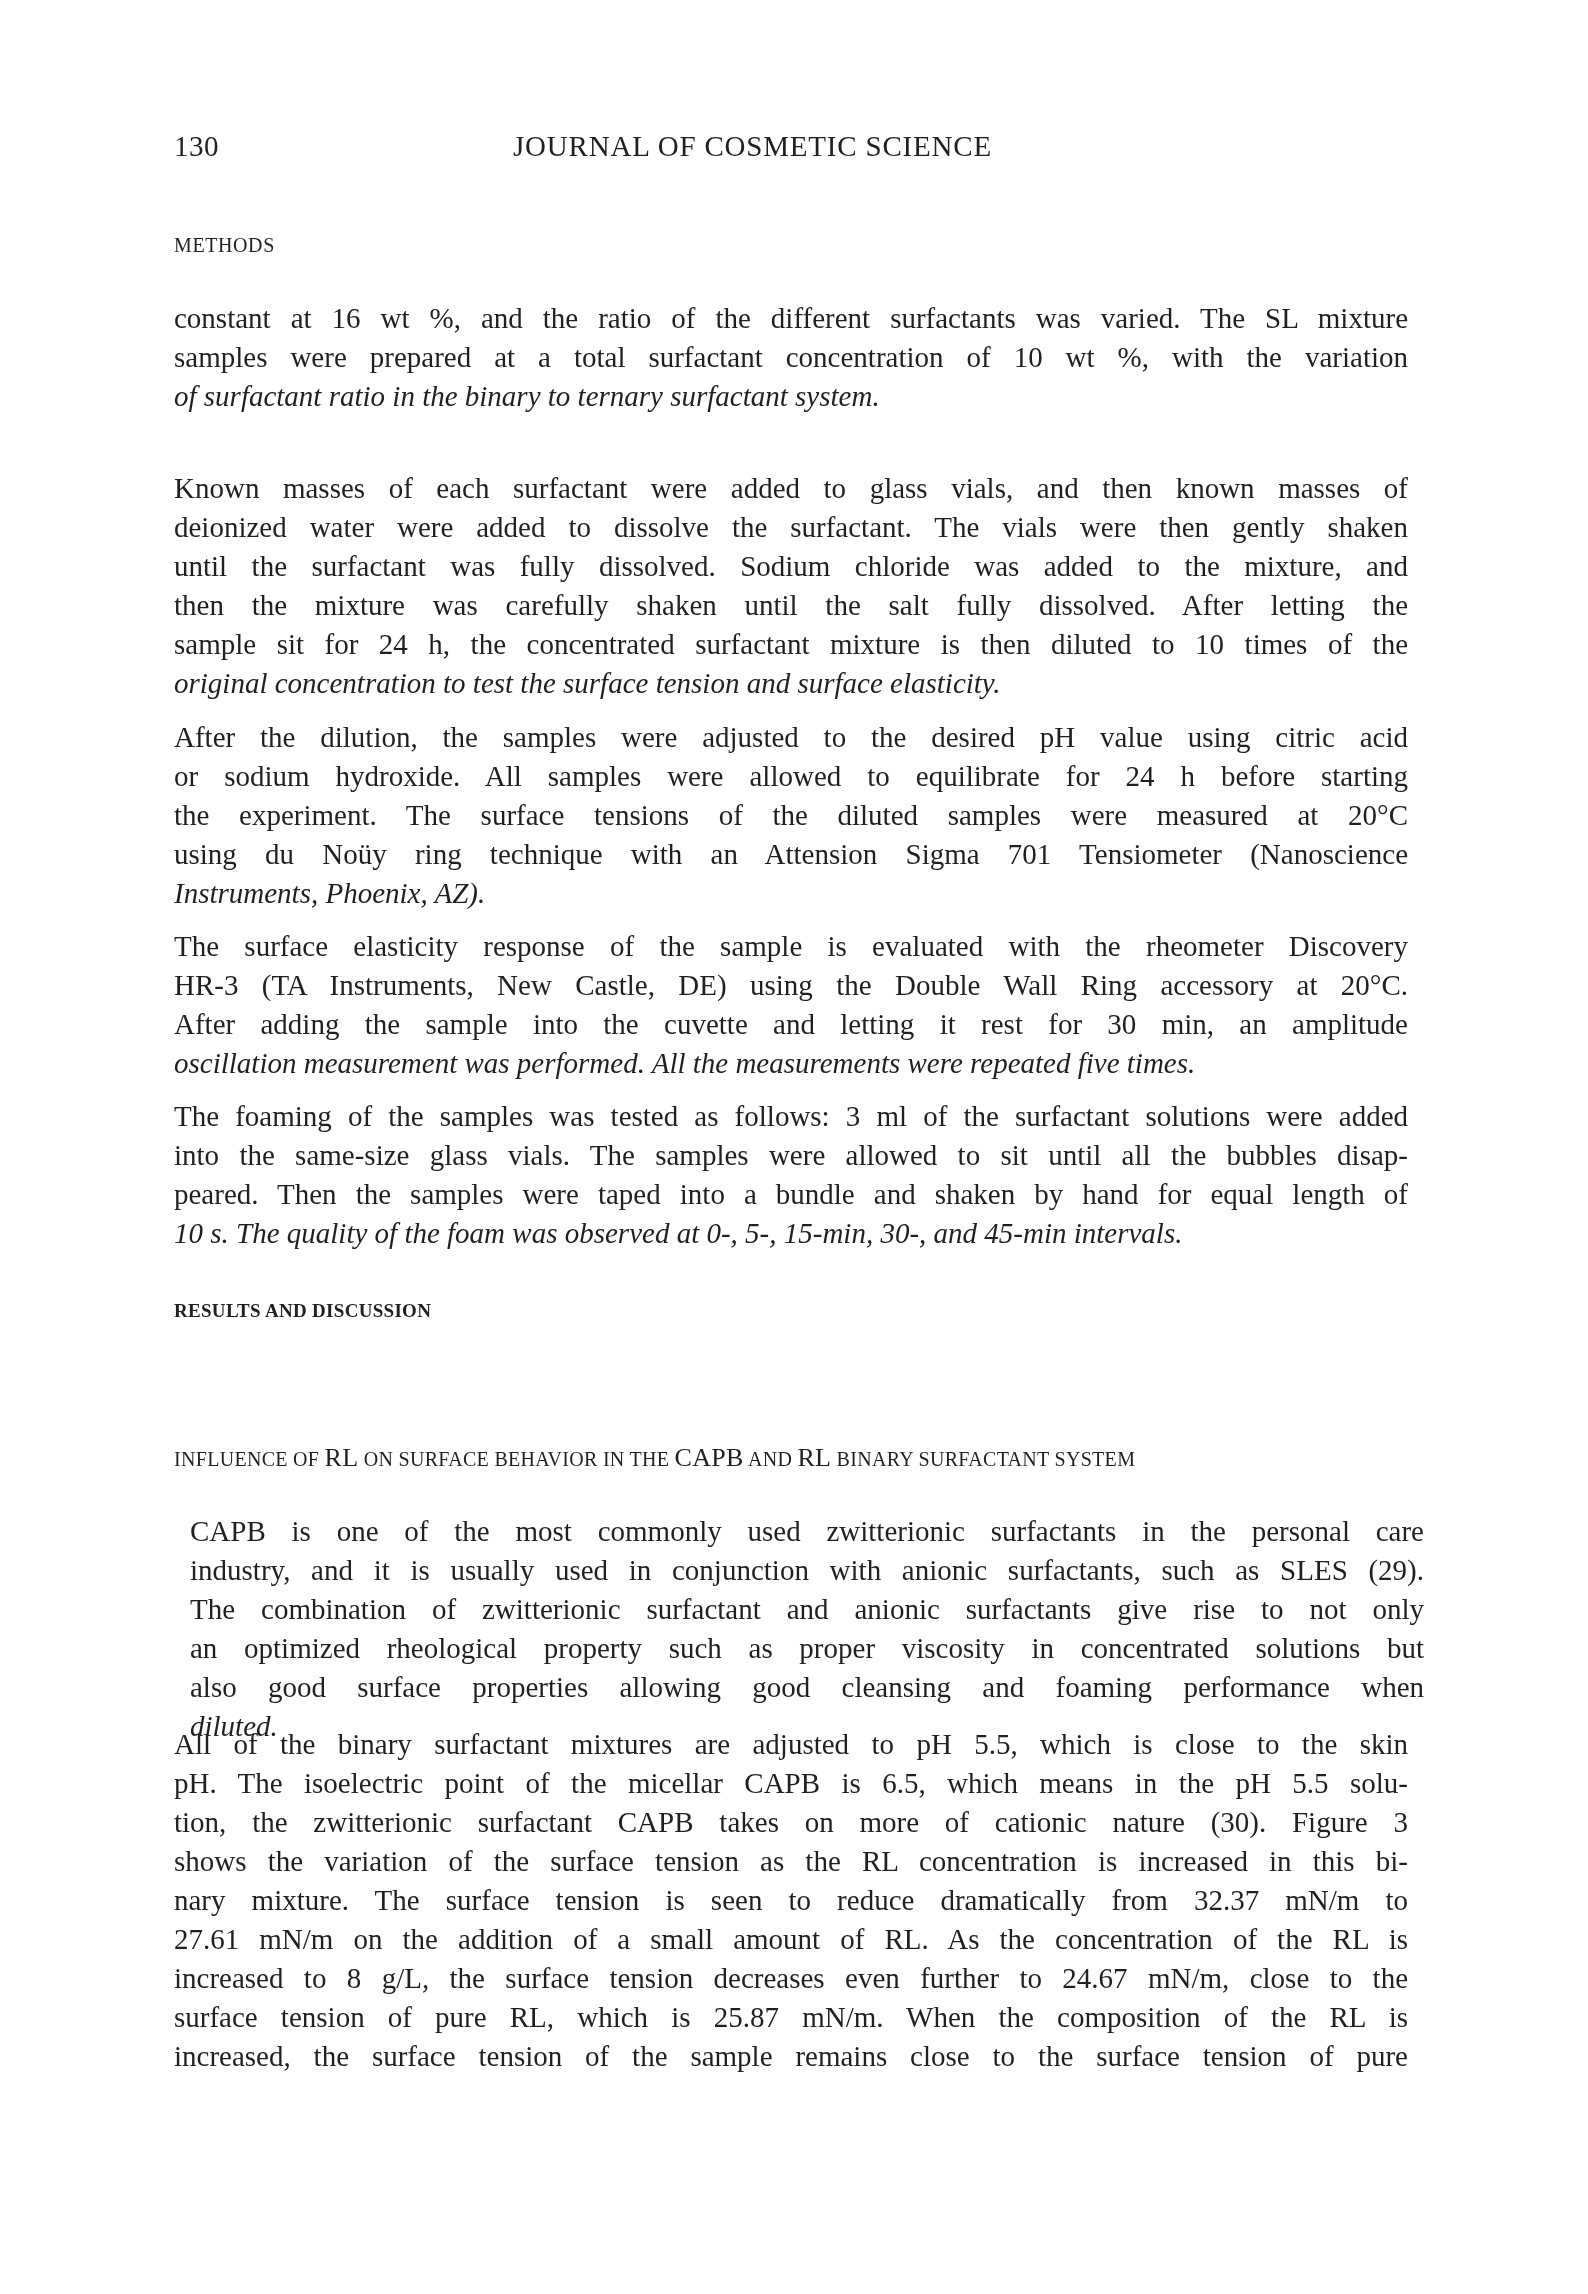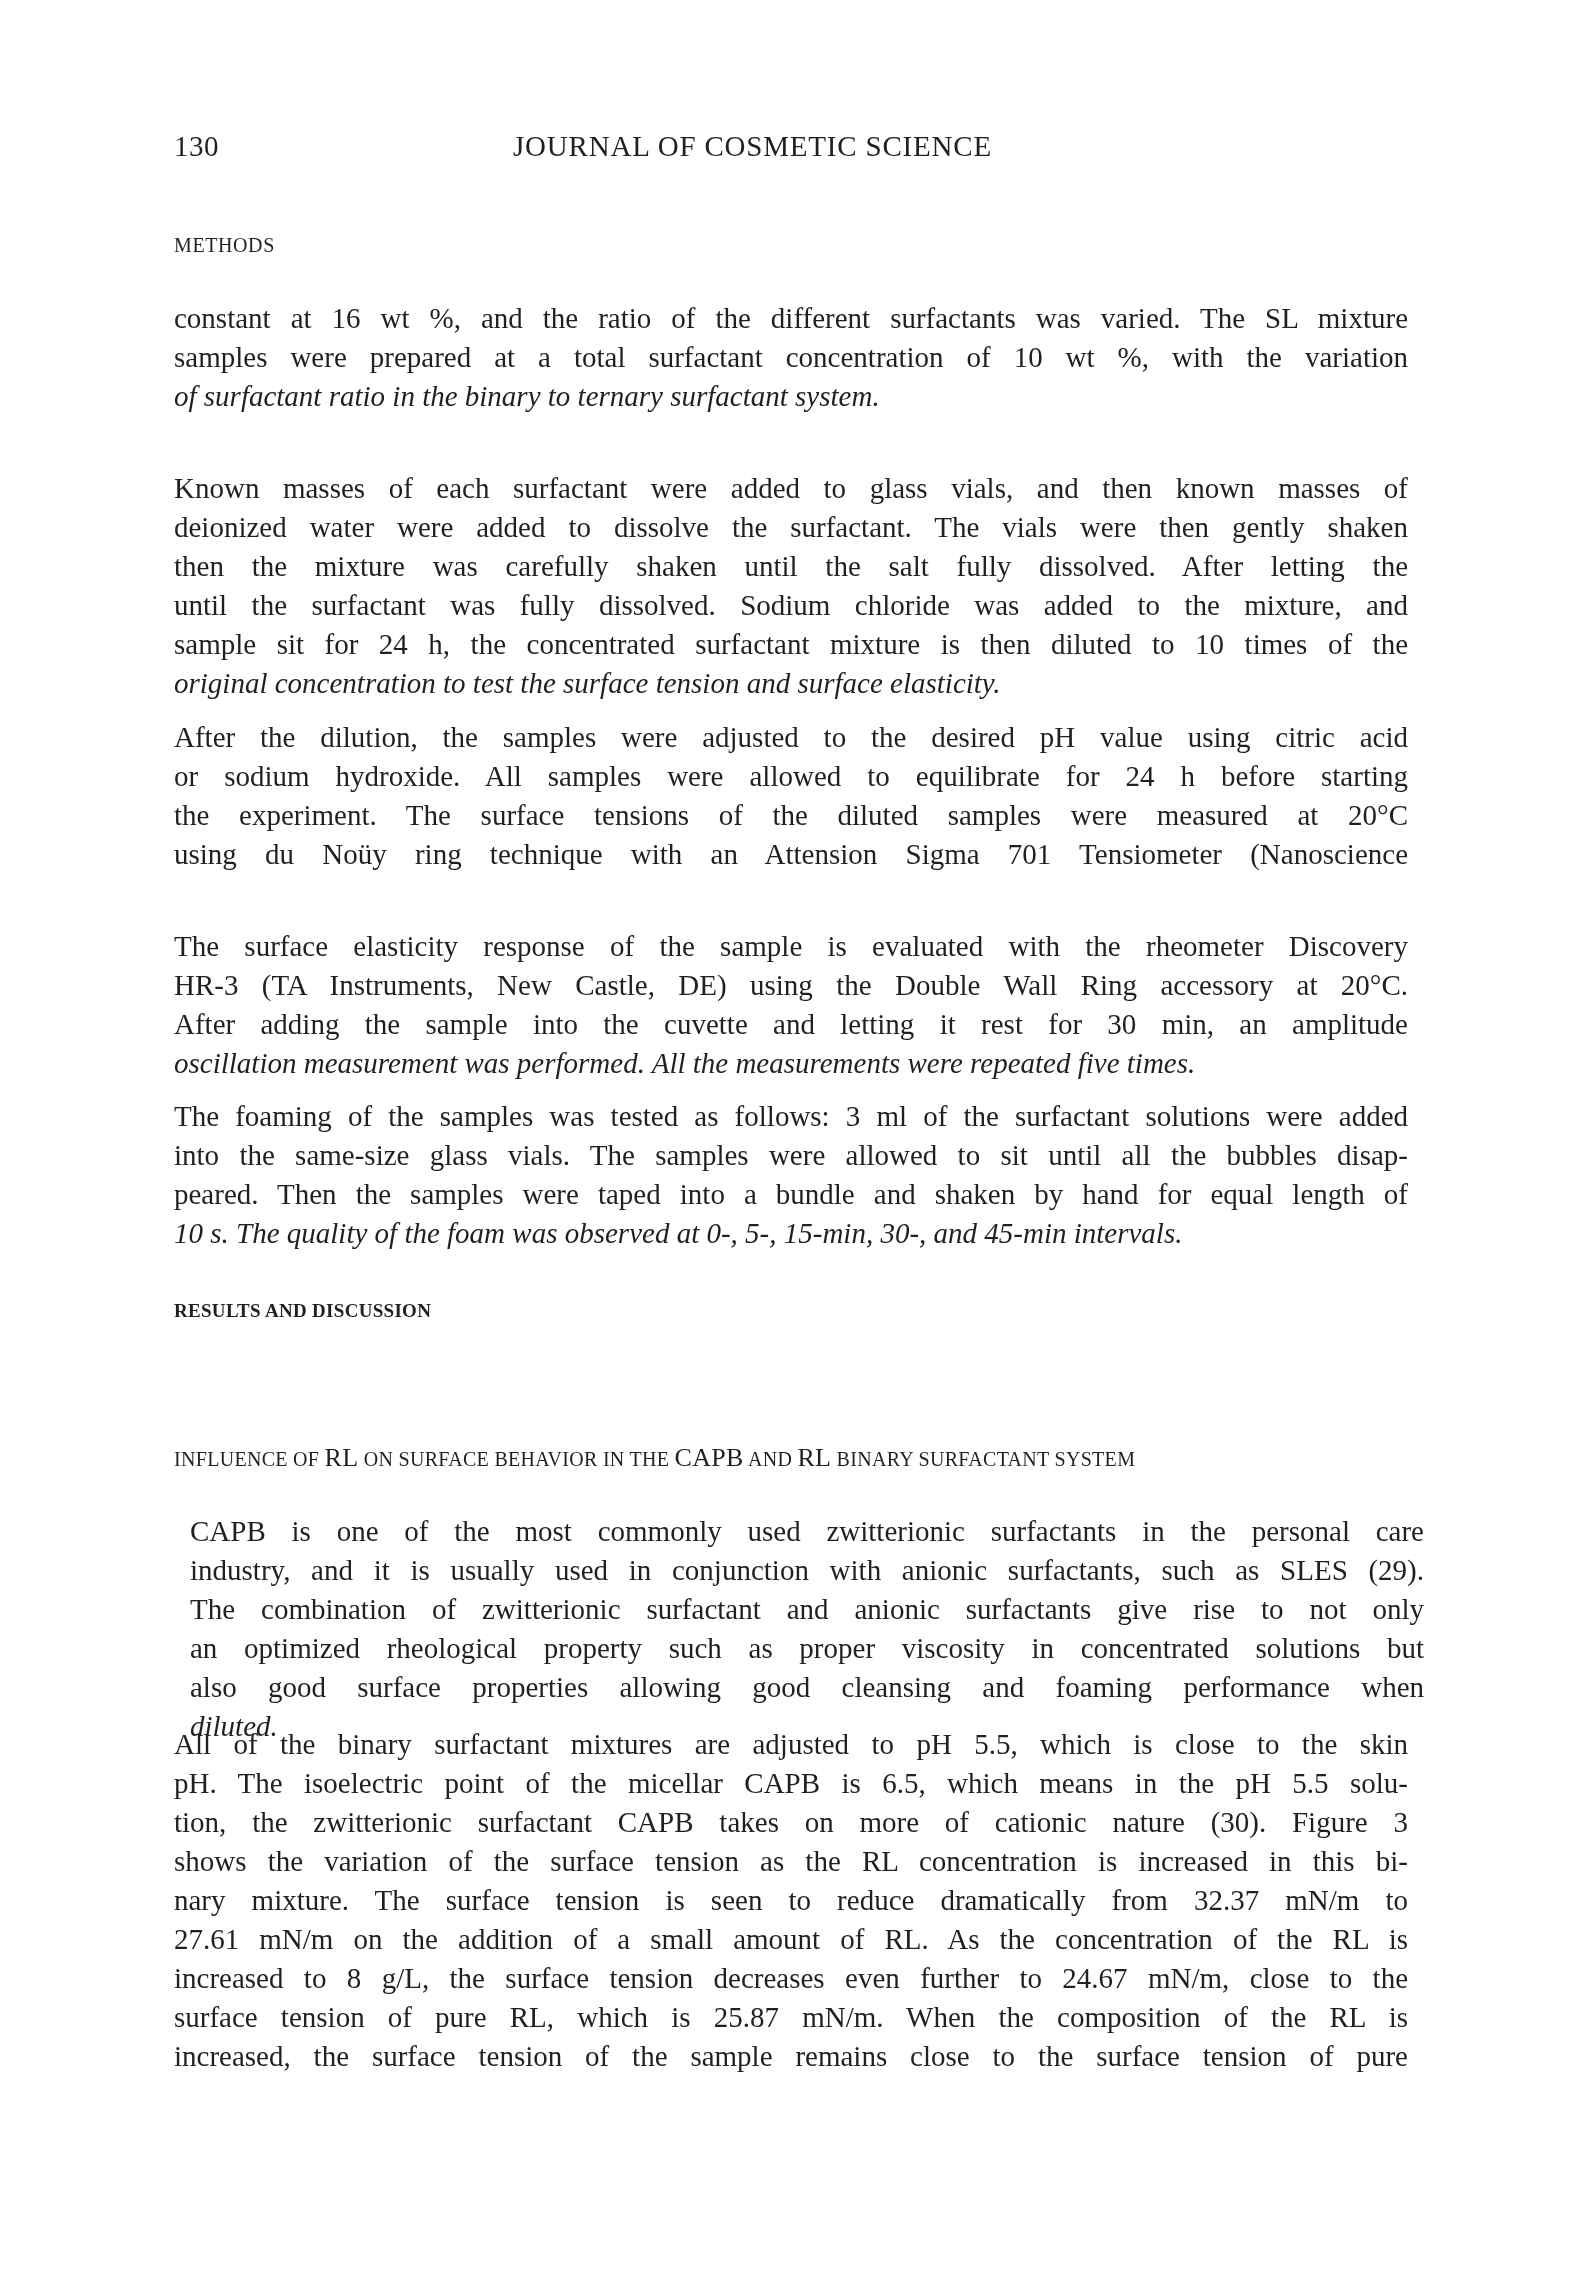--- a/index.html
+++ b/index.html
@@ -110,31 +110,32 @@
 
   <div class="para p1">
     <span class="line">constant at 16 wt %, and the ratio of the different surfactants was varied. The SL mixture</span>
     <span class="line">samples were prepared at a total surfactant concentration of 10 wt %, with the variation</span>
     <span class="line last">of surfactant ratio in the binary to ternary surfactant system.</span>
   </div>
 
   <div class="para p2">
     <span class="line">Known masses of each surfactant were added to glass vials, and then known masses of</span>
     <span class="line">deionized water were added to dissolve the surfactant. The vials were then gently shaken</span>
+    <span class="line">until the surfactant was fully dissolved. Sodium chloride was added to the mixture, and</span>
     <span class="line">then the mixture was carefully shaken until the salt fully dissolved. After letting the</span>
-    <span class="line">until the surfactant was fully dissolved. Sodium chloride was added to the mixture, and</span>
     <span class="line">sample sit for 24 h, the concentrated surfactant mixture is then diluted to 10 times of the</span>
     <span class="line last">original concentration to test the surface tension and surface elasticity.</span>
   </div>
 
   <div class="para p3">
     <span class="line">After the dilution, the samples were adjusted to the desired pH value using citric acid</span>
     <span class="line">or sodium hydroxide. All samples were allowed to equilibrate for 24 h before starting</span>
     <span class="line">the experiment. The surface tensions of the diluted samples were measured at 20°C</span>
     <span class="line">using du Noüy ring technique with an Attension Sigma 701 Tensiometer (Nanoscience</span>
+    <span class="line last">Instruments, Phoenix, AZ).</span>
   </div>
 
   <div class="para p4">
     <span class="line">The surface elasticity response of the sample is evaluated with the rheometer Discovery</span>
     <span class="line">HR-3 (TA Instruments, New Castle, DE) using the Double Wall Ring accessory at 20°C.</span>
     <span class="line">After adding the sample into the cuvette and letting it rest for 30 min, an amplitude</span>
     <span class="line last">oscillation measurement was performed. All the measurements were repeated five times.</span>
   </div>
 
   <div class="para p5">

